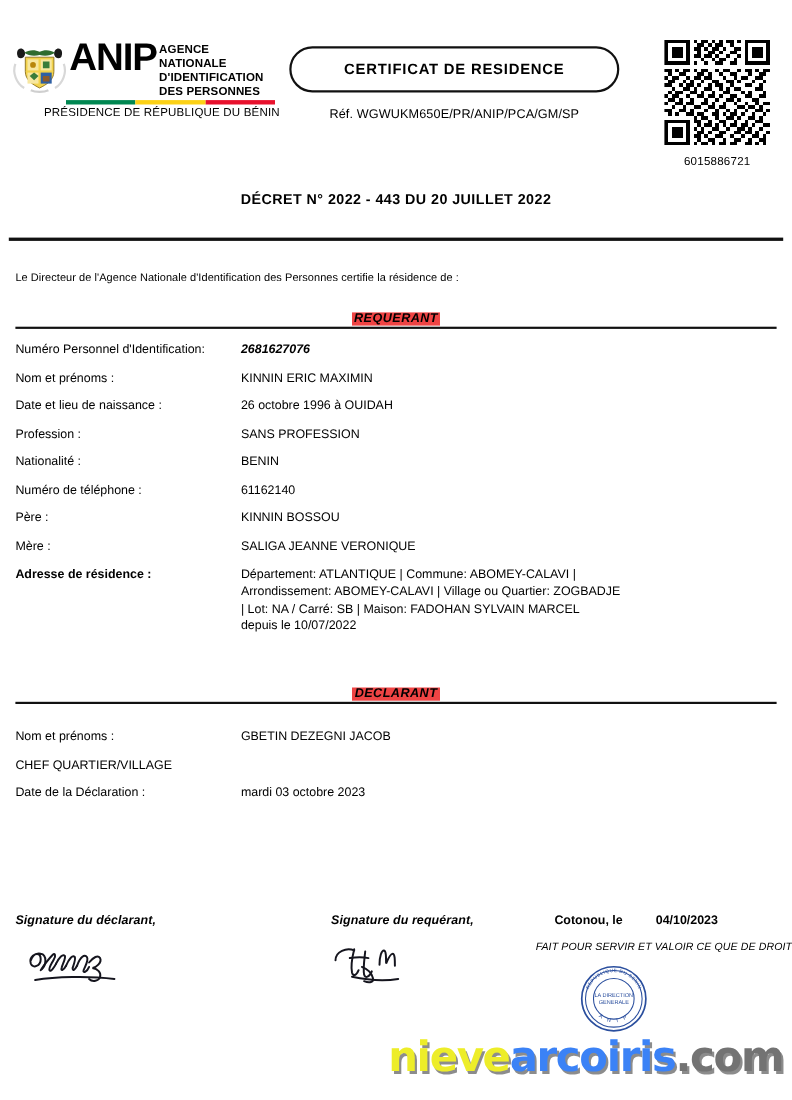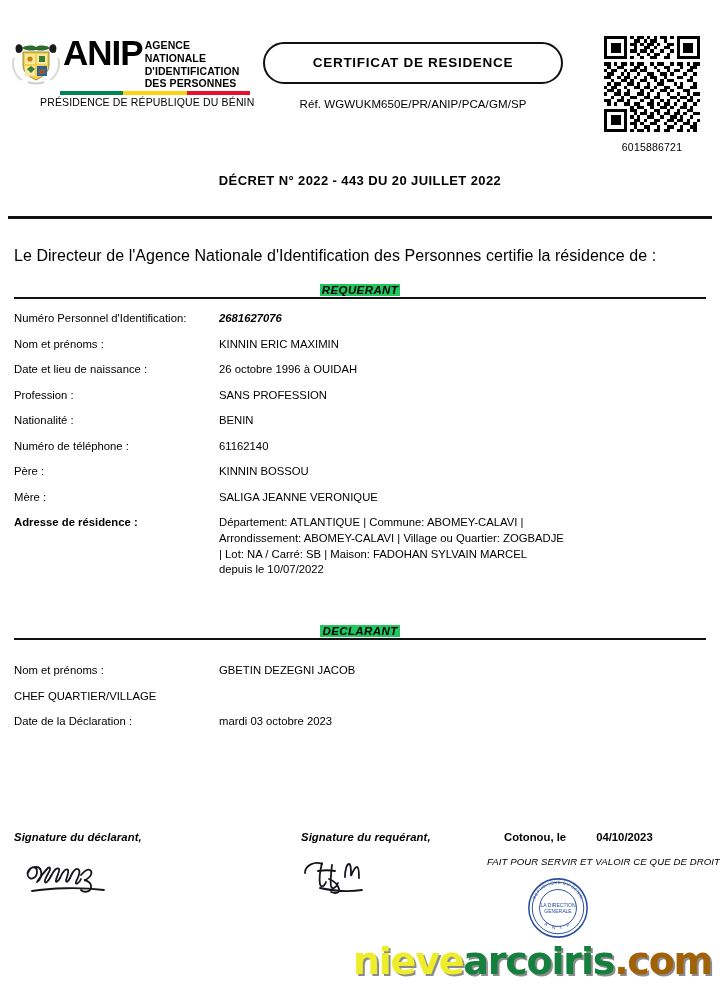--- a/index.html
+++ b/index.html
@@ -47,29 +47,29 @@
   .qr-num { margin-top: 9px; font-size: 10.5px; letter-spacing: 0.2px; }
 
   
   .decree {
     position: absolute; left: 0; top: 173px; width: 720px;
     text-align: center; font-size: 13px; font-weight: bold; letter-spacing: 0.4px;
   }
   .main-rule { position: absolute; left: 8px; top: 216px; width: 704px; height: 3px; background: #111; }
 
   
-  .intro { position: absolute; left: 14px; top: 247px; font-size: 16px; letter-spacing: 0.05px; }
+  .intro { position: absolute; left: 14px; top: 247px; font-size: 10px; letter-spacing: 0.05px; }
 
   .section-head { position: absolute; left: 14px; width: 692px; height: 16px; }
   .section-head .rule { position: absolute; left: 0; top: 13px; width: 100%; height: 1.6px; background: #111; }
   .section-head .lbl {
     position: absolute; left: 0; top: 0; width: 100%; text-align: center;
     font-size: 11.5px; font-weight: bold; font-style: italic; letter-spacing: 0.4px;
   }
-  .section-head .lbl span { background: #22c55e; padding: 0 2px; }
+  .section-head .lbl span { background: #ef4444; padding: 0 2px; }
 
   .rows { position: absolute; left: 14px; width: 692px; }
   .row { position: relative; display: flex; align-items: flex-start; }
   .row .k { width: 205px; flex: none; font-size: 11.3px; line-height: 1.35; }
   .row .k.bold { font-weight: bold; }
   .row .v { font-size: 11.3px; line-height: 1.4; }
   .row .v.bold { font-weight: bold; font-style: italic; }
 
   
   .sig-label {
@@ -86,22 +86,22 @@
   .stamp { position: absolute; left: 524px; top: 874px; width: 68px; height: 68px; }
 
   
   .watermark {
     position: absolute; left: 0; top: 939px; width: 720px; text-align: right;
     padding-right: 8px;
     font-size: 38px; font-weight: bold; letter-spacing: -1.2px;
     font-family: "DejaVu Sans", sans-serif;
   }
   .wm-a { color: #eded29; text-shadow: 2px 2px 0 rgba(0,0,0,.45); }
-  .wm-b { color: #15803d; text-shadow: 2px 2px 0 rgba(0,0,0,.45); }
-  .wm-c { color: #a16207; text-shadow: 2px 2px 0 rgba(0,0,0,.45); }
+  .wm-b { color: #3b82f6; text-shadow: 2px 2px 0 rgba(0,0,0,.45); }
+  .wm-c { color: #737373; text-shadow: 2px 2px 0 rgba(0,0,0,.45); }
 </style>
 </head>
 <body>
 
 <div class="page">
 
   <div class="header">
 
     <div class="logo-block">
       <div class="logo-row">

